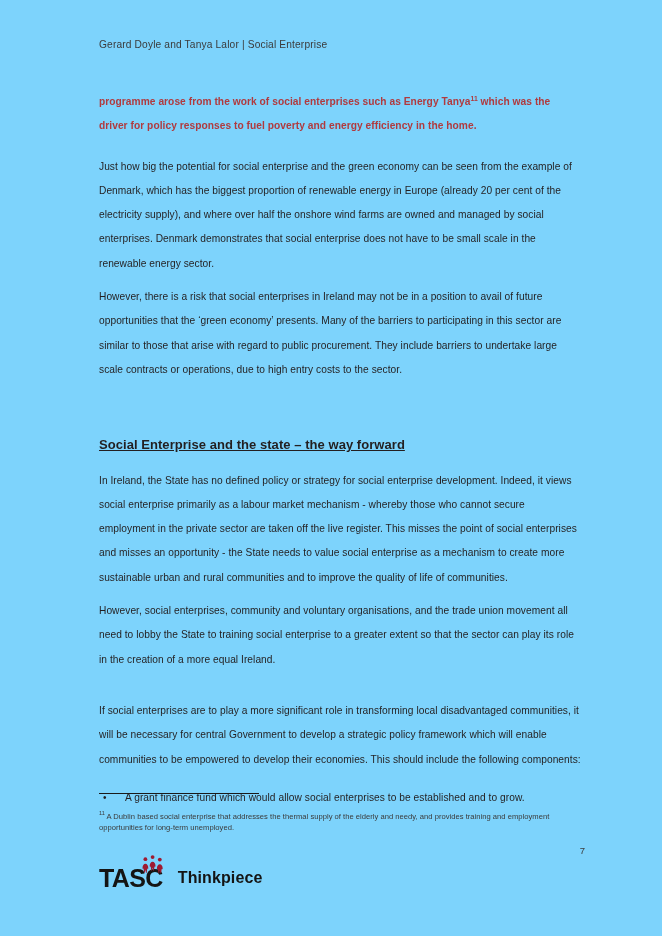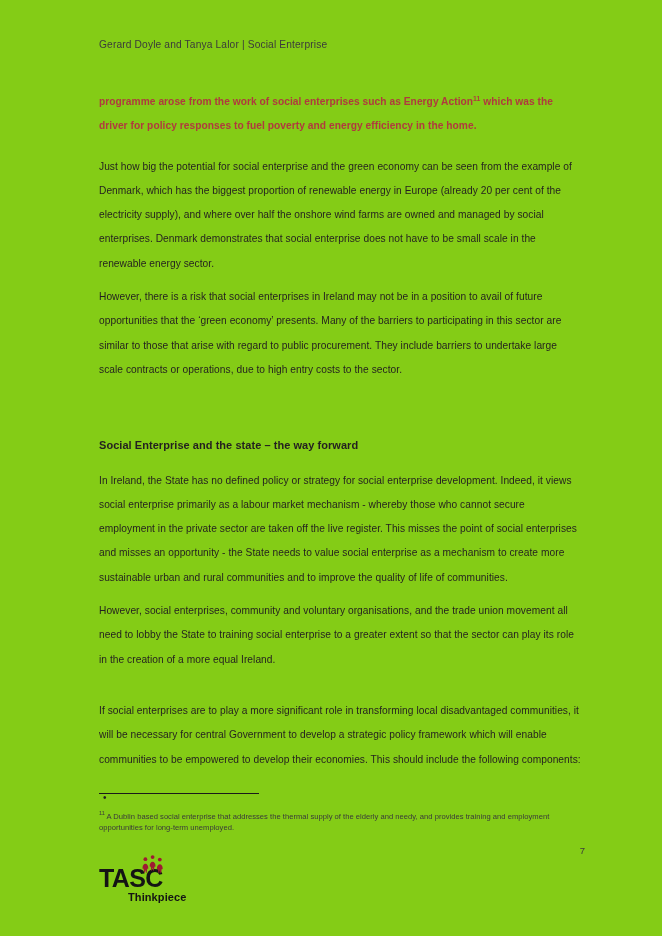--- a/index.html
+++ b/index.html
@@ -8,21 +8,21 @@
     background: #ffffff;
   }
   body {
     font-family: "Liberation Sans", sans-serif;
     color: #231f20;
   }
   .page {
     position: relative;
     width: 662px;
     height: 936px;
-    background: #84cc16;
+    background: #7dd3fc;
     overflow: hidden;
     box-sizing: border-box;
   }
   .content {
     position: absolute;
     left: 99px;
     top: 0;
     width: 482px;
   }
   .running-head {
@@ -40,26 +40,27 @@
     text-align: left;
     letter-spacing: .05px;
   }
   p.highlight {
     font-weight: bold;
     color: #b03a3e;
     margin-top: 38px;
     margin-bottom: 16px;
   }
   h2.section-heading {
-    font-size: 11px;
+    font-size: 13px;
     font-weight: bold;
     color: #231f20;
     margin: 0 0 11px 0;
     line-height: 24.3px;
     letter-spacing: .05px;
+    text-decoration: underline;
   }
   .gap-before-heading { height: 42px; }
   .gap-before-subheading { height: 18px; }
   .subheading {
     font-size: 10.2px;
     line-height: 24.3px;
     margin: 0 0 11px 0;
     color: #231f20;
     letter-spacing: .05px;
   }
@@ -118,22 +119,21 @@
     right: 77px;
     top: 845px;
     font-size: 9.5px;
     color: #3b3b3b;
   }
   .logo-block {
     position: absolute;
     left: 99px;
     top: 866px;
     display: flex;
-    align-items: flex-start;
-    flex-direction: column;
+    align-items: center;
   }
   .logo-mark {
     position: relative;
     display: flex;
     align-items: flex-end;
   }
   .logo-word {
     font-size: 25px;
     font-weight: bold;
     color: #141414;
@@ -142,38 +142,38 @@
     font-family: "Liberation Sans", sans-serif;
   }
   .logo-figures {
     position: absolute;
     left: 41px;
     top: -11px;
     width: 26px;
     height: 20px;
   }
   .logo-tagline {
-    font-size: 11px;
+    font-size: 16px;
     font-weight: bold;
     color: #141414;
-    margin-left: 29px;
+    margin-left: 15px;
     margin-bottom: 1px;
     letter-spacing: .1px;
   }
 </style>
 </head>
 <body>
 
 <div class="page">
 
   <div class="content">
 
     <div class="running-head">Gerard Doyle and Tanya Lalor | Social Enterprise</div>
 
-    <p class="body-text highlight"><span>programme arose from the work of social enterprises such as Energy Action</span><sup class="footnote-ref">11</sup><span> which was the driver for policy responses to fuel poverty and energy efficiency in the home.</span></p>
+    <p class="body-text highlight"><span>programme arose from the work of social enterprises such as Energy Tanya</span><sup class="footnote-ref">11</sup><span> which was the driver for policy responses to fuel poverty and energy efficiency in the home.</span></p>
 
     <p class="body-text">Just how big the potential for social enterprise and the green economy can be seen from the example of Denmark, which has the biggest proportion of renewable energy in Europe (already 20 per cent of the electricity supply), and where over half the onshore wind farms are owned and managed by social enterprises.  Denmark demonstrates that social enterprise does not have to be small scale in the renewable energy sector.</p>
 
     <p class="body-text">However, there is a risk that social enterprises in Ireland may not be in a position to avail of future opportunities that the ‘green economy’ presents.  Many of the barriers to participating in this sector are similar to those that arise with regard to public procurement.  They include barriers to undertake large scale contracts or operations, due to high entry costs to the sector.</p>
 
     <div class="gap-before-heading"></div>
 
     <h2 class="section-heading">Social Enterprise and the state – the way forward</h2>
 
     <p class="body-text">In Ireland, the State has no defined policy or strategy for social enterprise development.  Indeed, it views social enterprise primarily as a labour market mechanism - whereby those who cannot secure employment in the private sector are taken off the live register.  This misses the point of social enterprises and misses an opportunity - the State needs to value social enterprise as a mechanism to create more sustainable urban and rural communities and to improve the quality of life of communities.</p>
@@ -181,20 +181,21 @@
     <p class="body-text">However, social enterprises, community and voluntary organisations, and the trade union movement all need to lobby the State to training social enterprise to a greater extent so that the sector can play its role in the creation of a more equal Ireland.</p>
 
     <div class="gap-before-subheading"></div>
 
 
     <p class="body-text">If social enterprises are to play a more significant role in transforming local disadvantaged communities, it will be necessary for central Government to develop a strategic policy framework which will enable communities to be empowered to develop their economies.  This should include the following components:</p>
 
     <ul class="bullet-list">
       <li>
         <span class="bullet-marker">•</span>
+        <span>A grant finance fund which would allow social enterprises to be established and to grow.</span>
       </li>
     </ul>
 
   </div>
 
   <div class="footnote-zone">
     <div class="footnote-rule"></div>
     <div class="footnote-text"><sup>11</sup><span> A Dublin based social enterprise that addresses the thermal supply of the elderly and needy, and provides training and employment opportunities for long-term unemployed.</span></div>
   </div>
 

